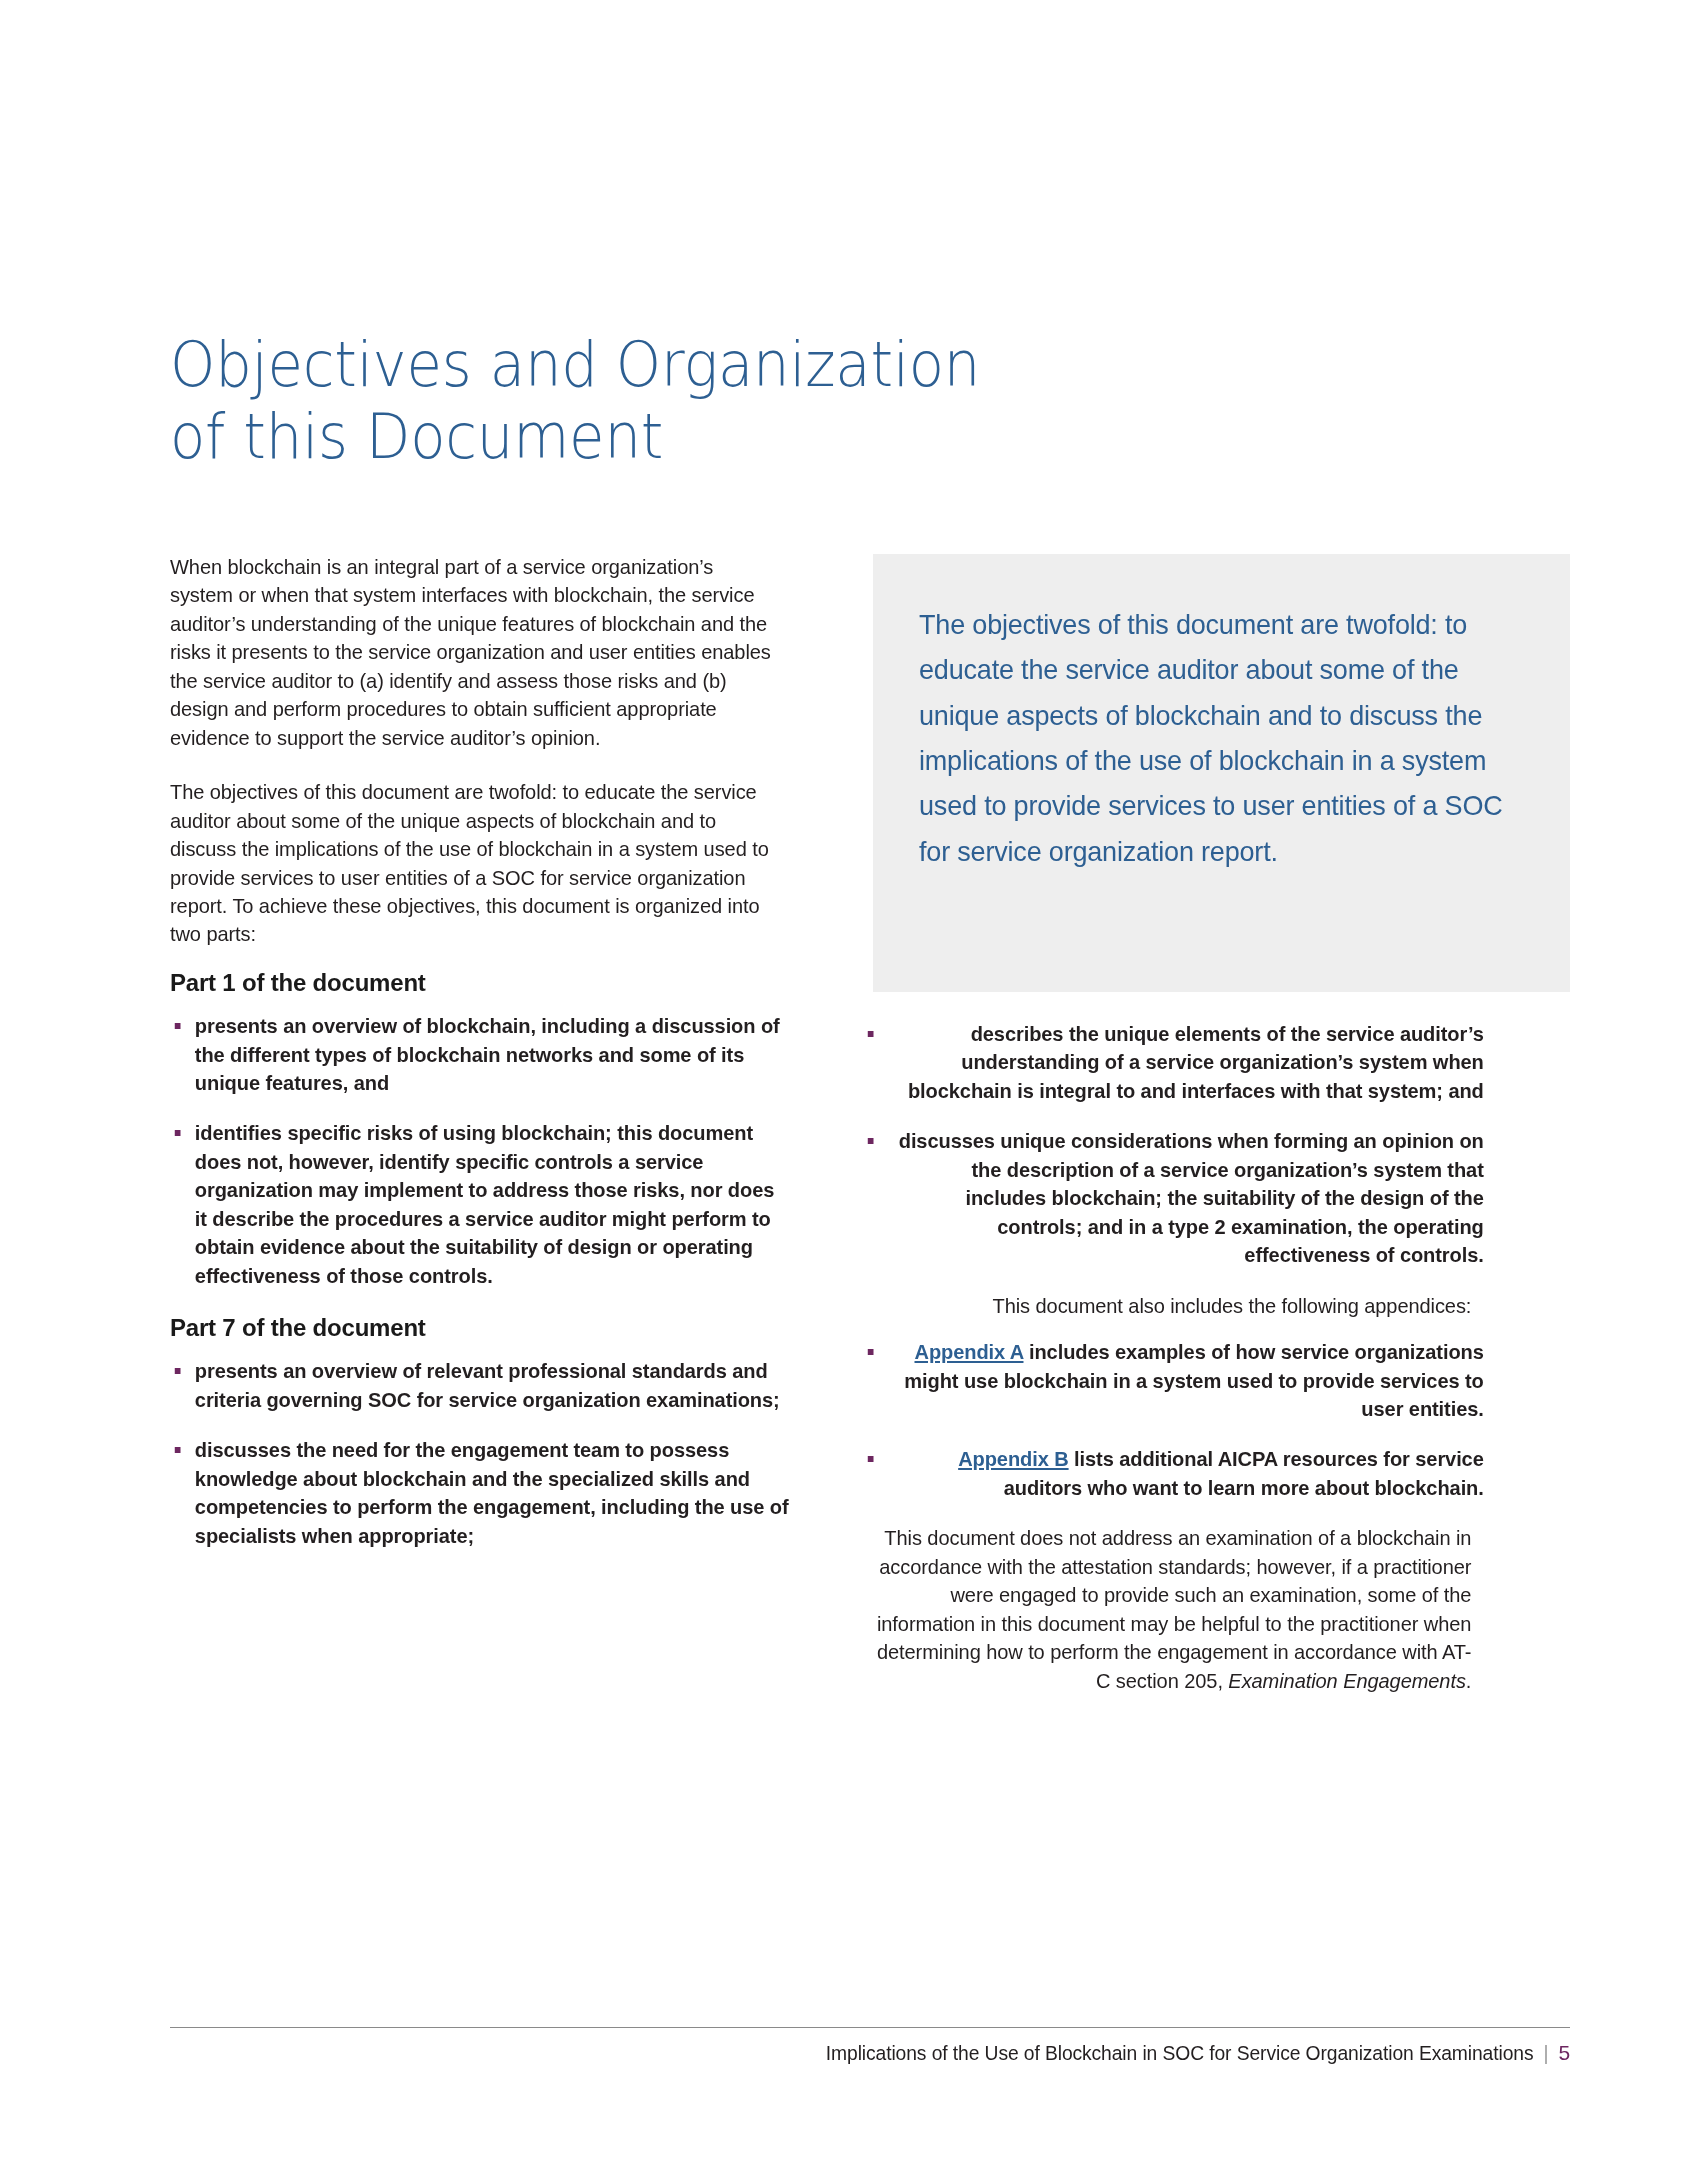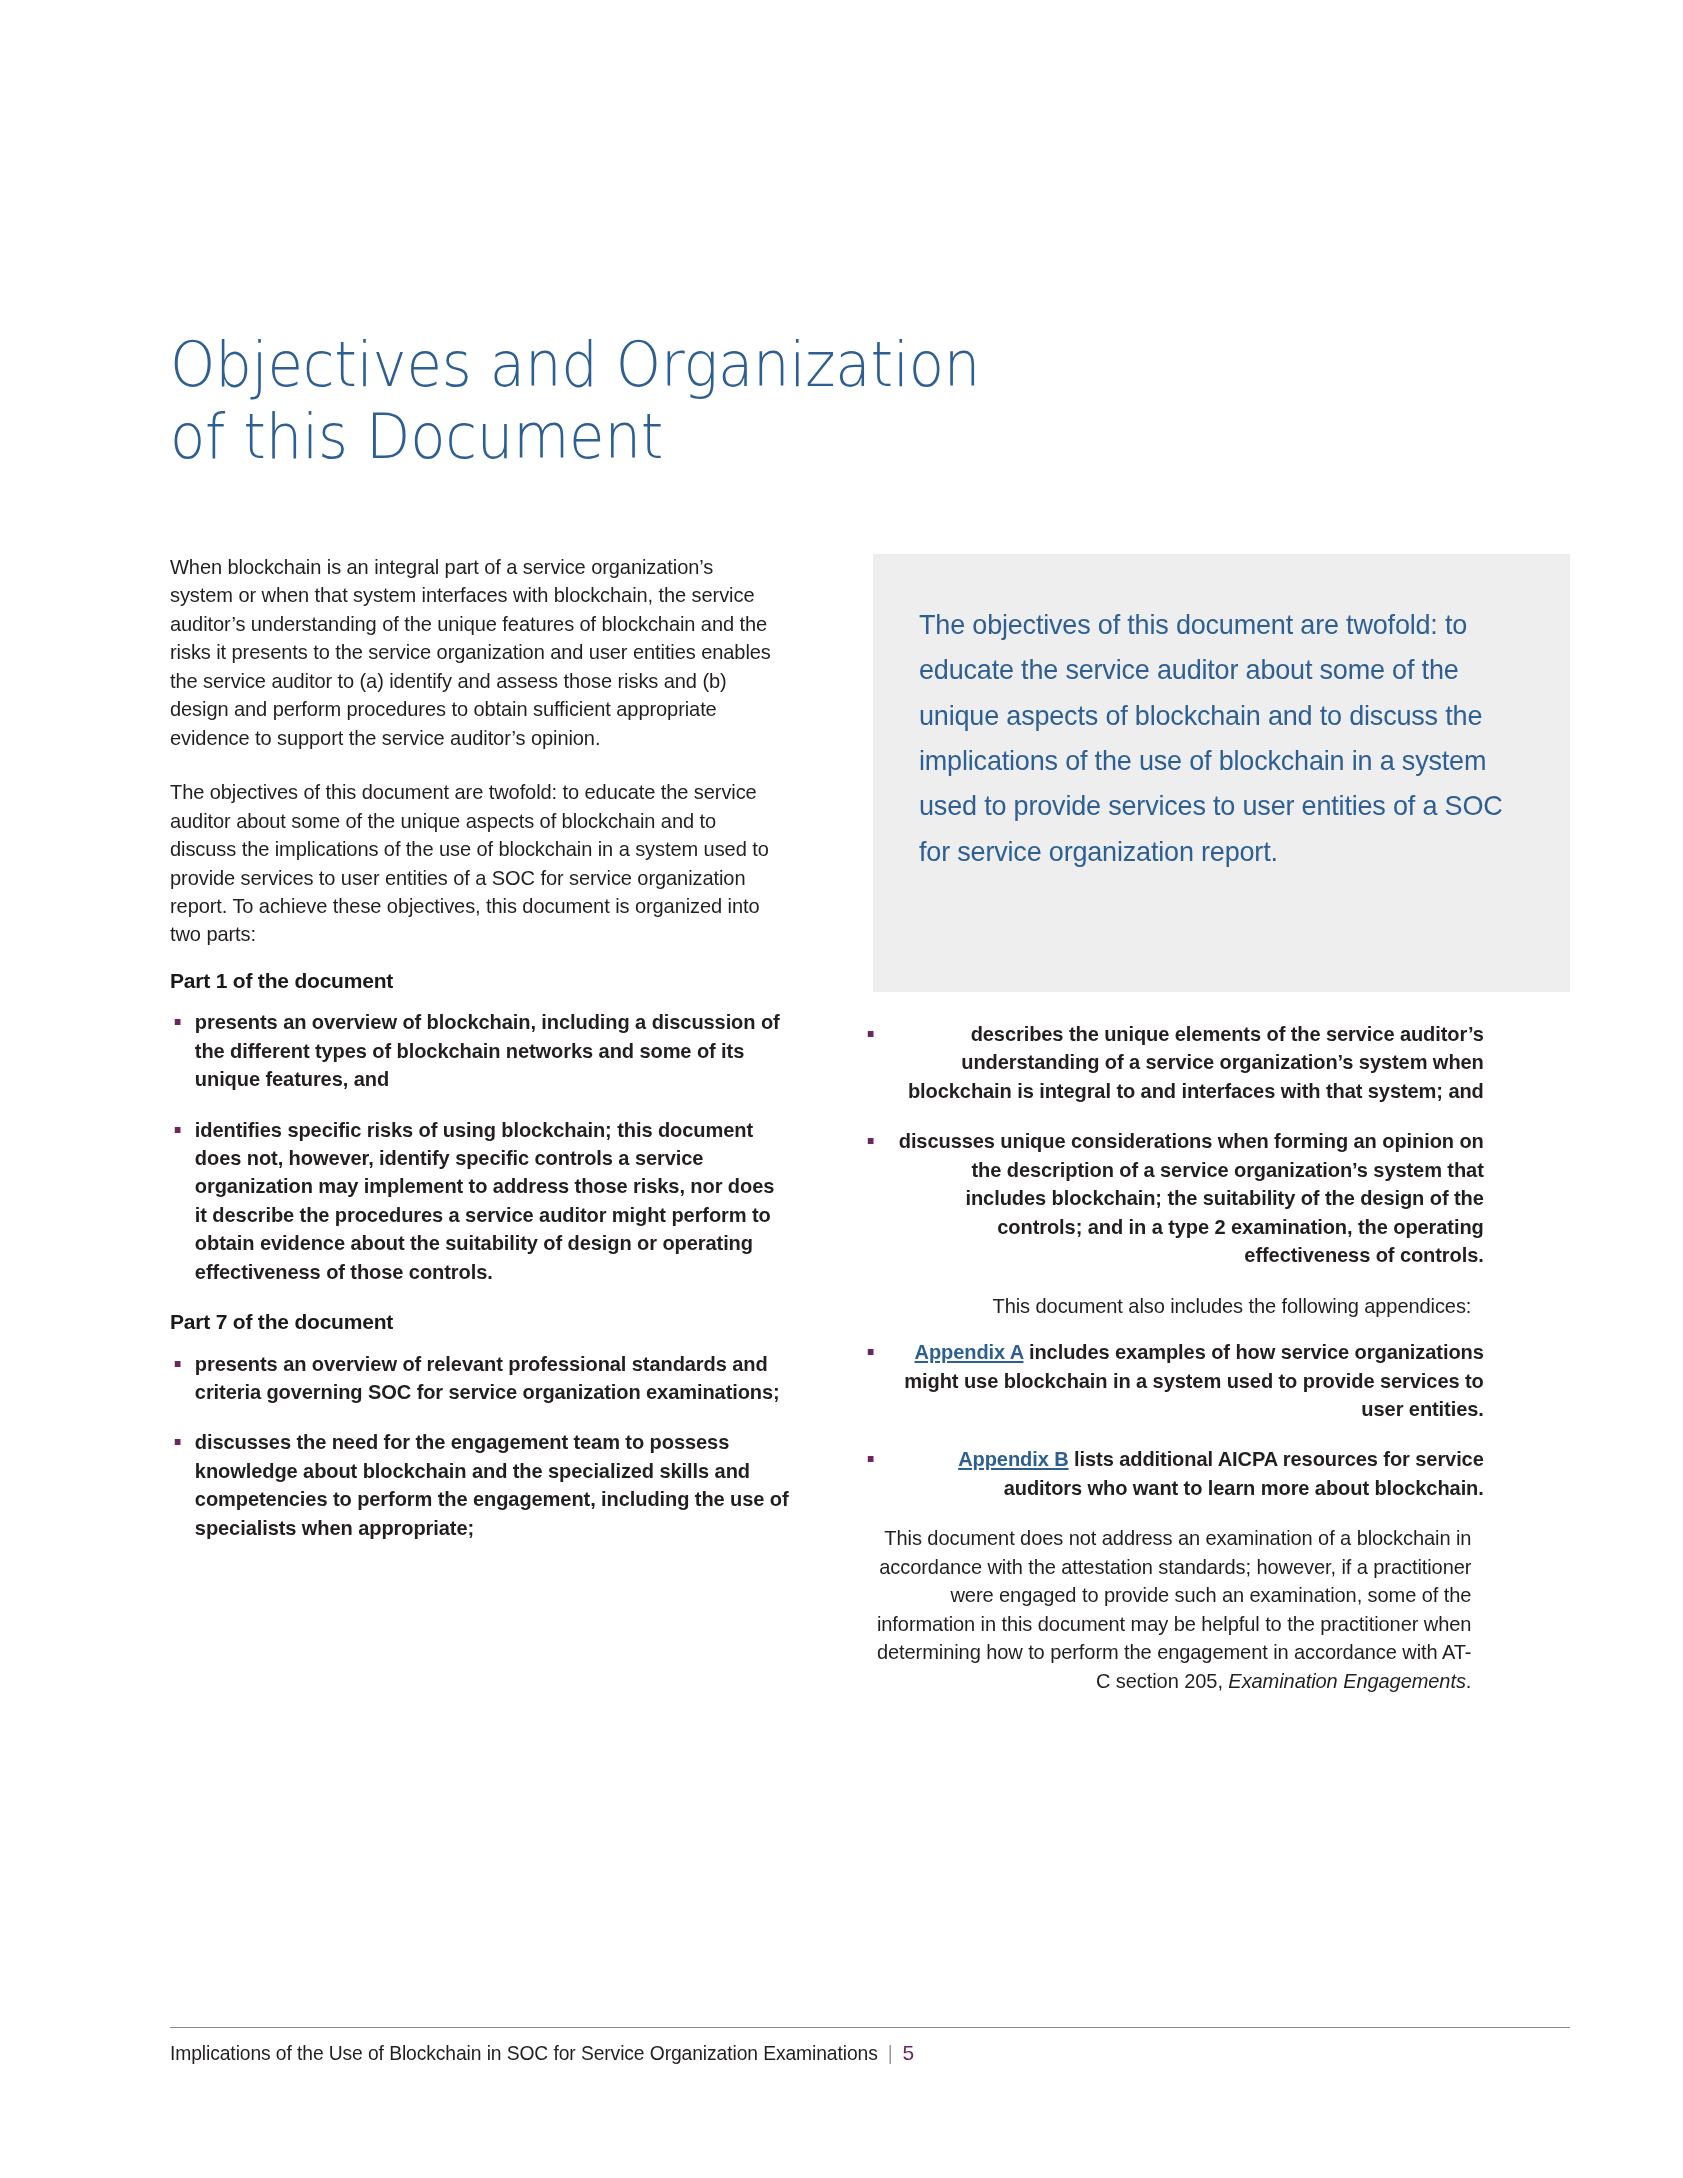--- a/index.html
+++ b/index.html
@@ -60,21 +60,21 @@
     transform: scaleX(0.955);
     transform-origin: left top;
     width: 637px;
   }
   .para.tight { margin-bottom: 18px; }
   .para i { font-style: italic; }
 
   .subhead {
     margin: 6px 0 14px 0;
     font-weight: bold;
-    font-size: 21px;
+    font-size: 24px;
     line-height: 1.3;
     color: #1a1a1a;
     letter-spacing: -0.2px;
   }
 
   ul.bullets {
     list-style: none;
     margin: 0 0 22px 0;
     padding: 0;
     font-weight: bold;
@@ -136,21 +136,21 @@
     top: 2027px;
     width: 1400px;
     height: 1px;
     background: #8a8a8a;
   }
   .footer {
     position: absolute;
     left: 170px;
     top: 2041px;
     width: 1400px;
-    text-align: left;
+    text-align: right;
     font-size: 19.3px;
     letter-spacing: -0.1px;
     color: #231f20;
     white-space: nowrap;
   }
   .footer .sep {
     color: #9a9a9a;
     padding: 0 10px;
   }
   .footer .pageno {

